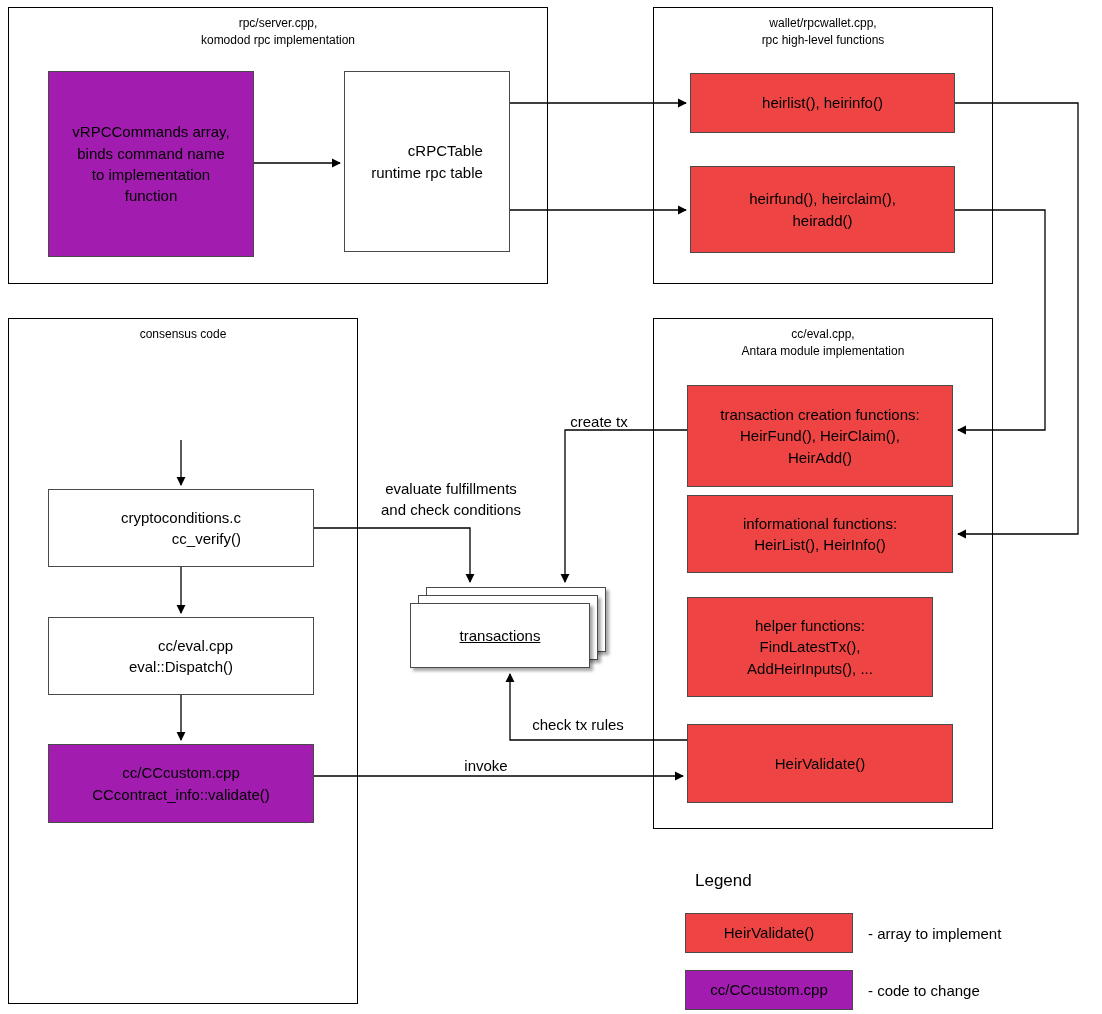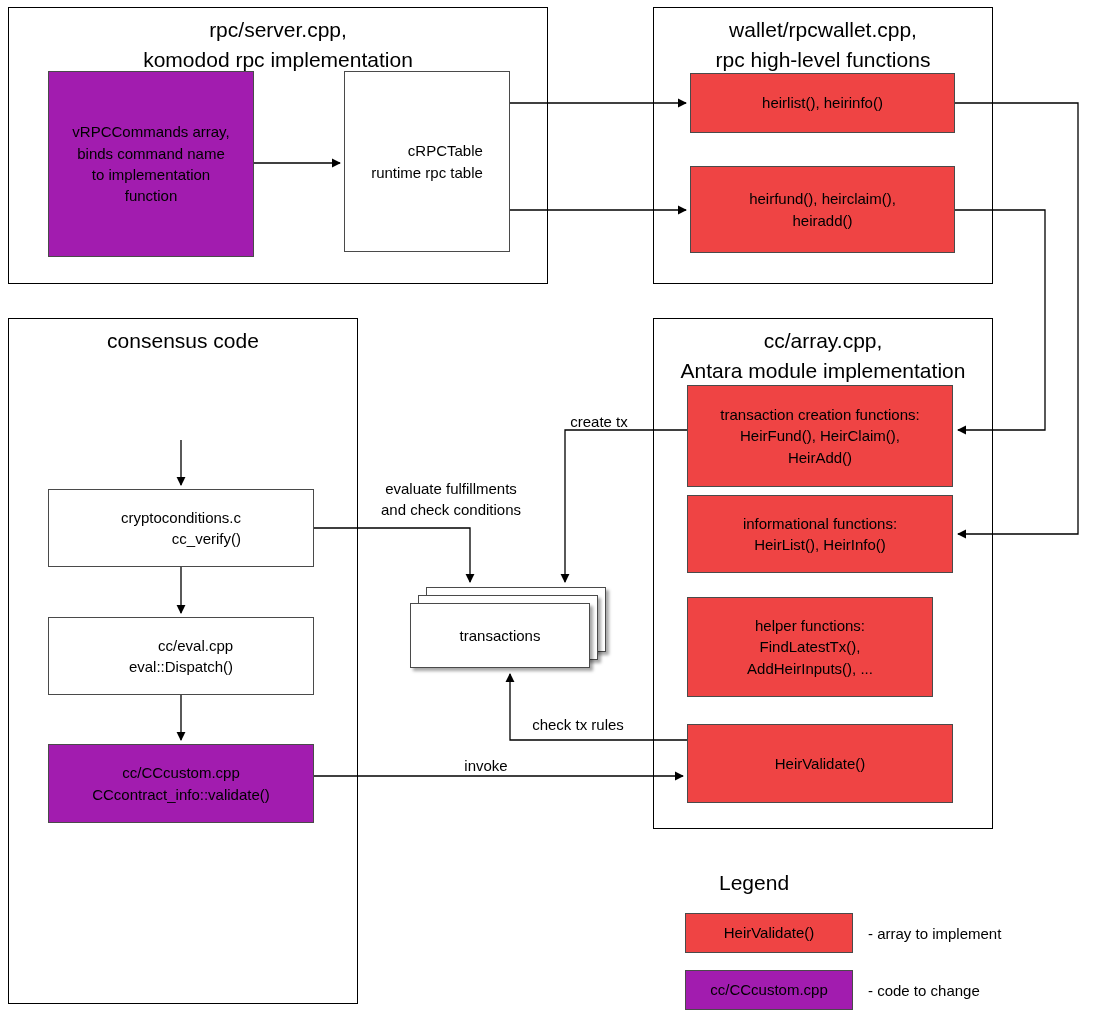--- a/index.html
+++ b/index.html
@@ -1,37 +1,37 @@
 <!DOCTYPE html>
 <html><head>
 <meta charset="utf-8">
 <style>
   * { margin:0; padding:0; box-sizing:border-box; }
   html,body { background:#fff; }
   body { font-family:"Liberation Sans", sans-serif; color:#000; }
   #canvas { position:relative; width:1102px; height:1014px; background:#fff; font-size:15px; overflow:hidden; }
 
   .container { position:absolute; border:1px solid #000; background:#fff; }
-  .container-title { width:100%; text-align:center; white-space:pre-line; padding-top:7px; line-height:1.45; font-size:21px; }
+  .container-title { width:100%; text-align:center; white-space:pre-line; padding-top:7px; line-height:1.45; font-size:12px; }
 
   .node { position:absolute; border:1px solid #4a4a4a; display:flex; align-items:center; justify-content:center;
           text-align:center; white-space:pre-line; line-height:1.42; padding:2px 8px; }
   .white  { background:#ffffff;text-align:right; }
   .blue   { background:#a21caf; }
   .yellow { background:#ef4444; }
 
   .sheet { position:absolute; width:180px; height:65px; background:#fff; border:1px solid #4a4a4a;
-           box-shadow:3px 3px 3px rgba(0,0,0,0.35); }
+           box-shadow:3px 3px 3px rgba(0,0,0,0.35);text-decoration:underline; }
   .sheet-main { display:flex; align-items:center; justify-content:center; text-align:center; }
 
   .edge-label { position:absolute; text-align:center; white-space:pre-line; line-height:1.4; }
 
   svg.overlay { position:absolute; left:0; top:0; pointer-events:none; z-index:5; }
 
-  .legend-title { position:absolute; font-size:21px;margin-left:24px; }
+  .legend-title { position:absolute; font-size:17px; }
   .legend-desc  { position:absolute; display:flex; align-items:center; }
 </style>
 </head>
 <body>
 
 <div id="canvas">
 
   <div class="container" style="left:8px;top:7px;width:540px;height:277px;">
     <div class="container-title">rpc/server.cpp,
 komodod rpc implementation</div>
@@ -40,21 +40,21 @@
   <div class="container" style="left:653px;top:7px;width:340px;height:277px;">
     <div class="container-title">wallet/rpcwallet.cpp,
 rpc high-level functions</div>
   </div>
 
   <div class="container" style="left:8px;top:318px;width:350px;height:686px;">
     <div class="container-title">consensus code</div>
   </div>
 
   <div class="container" style="left:653px;top:318px;width:340px;height:511px;">
-    <div class="container-title">cc/array.cpp,
+    <div class="container-title">cc/eval.cpp,
 Antara module implementation</div>
   </div>
 
   <div class="node blue" style="left:48px;top:71px;width:206px;height:186px;">vRPCCommands array,
 binds command name
 to implementation
 function</div>
   <div class="node white" style="left:344px;top:71px;width:166px;height:181px;">cRPCTable
 runtime rpc table</div>
 

